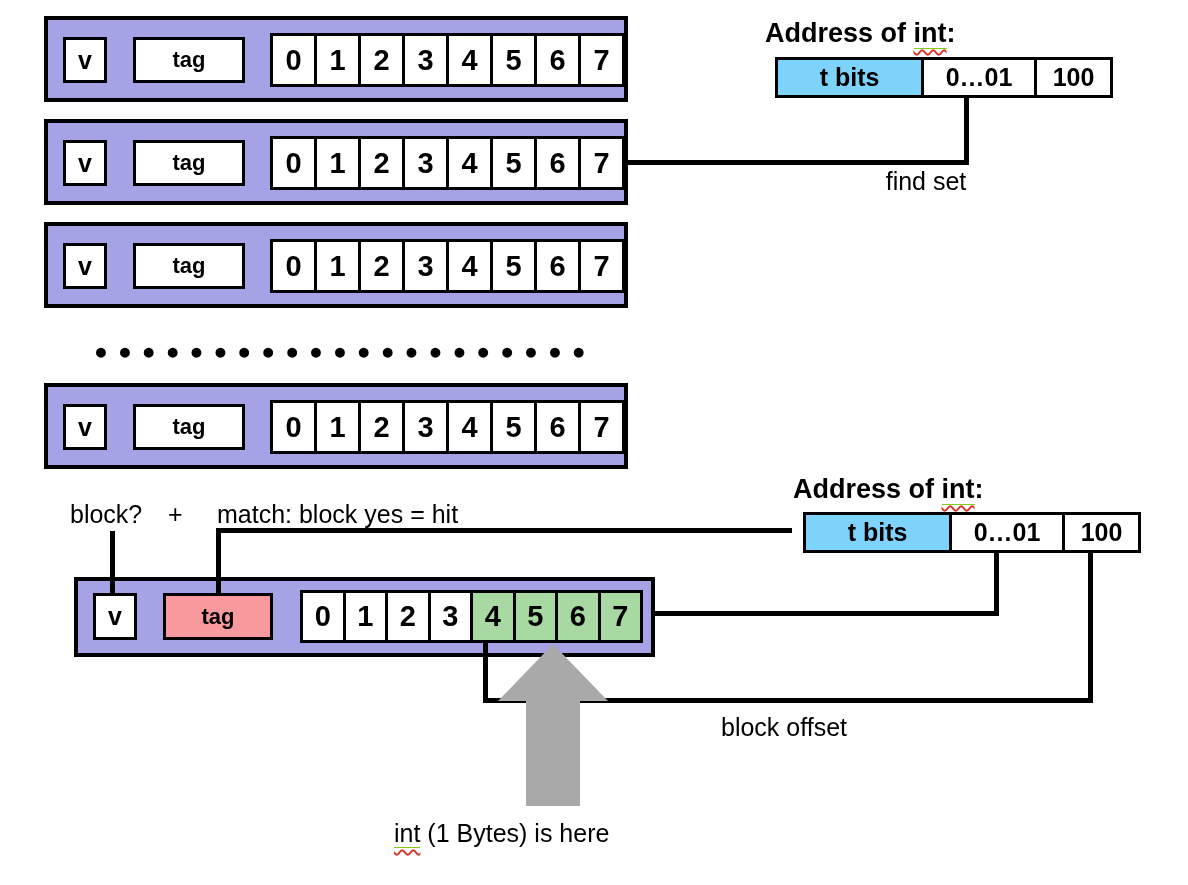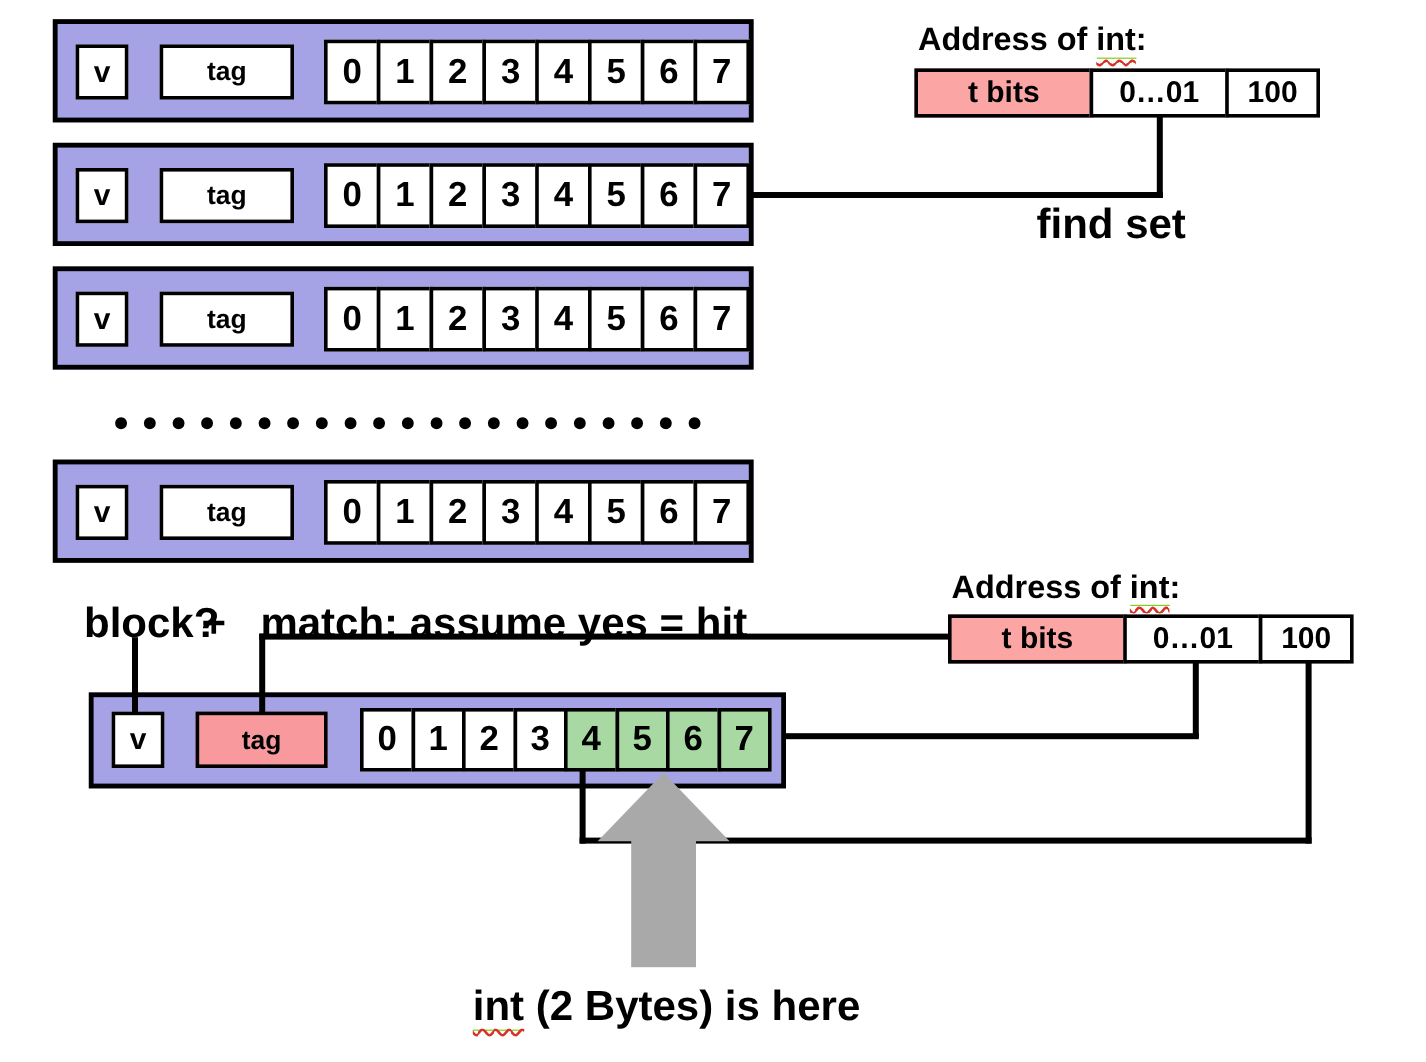--- a/index.html
+++ b/index.html
@@ -28,28 +28,28 @@
 
   
   .dots { position:absolute; left:94px; top:338px; font-size:23px; letter-spacing:10px;
           white-space:nowrap; z-index:1; }
 
   
   .addr { position:absolute; display:flex; z-index:2; }
   .addr-top { left:762px; top:57px; }
   .addr-bottom { left:790px; top:512px; }
   .afield { height:41px; font-size:25px; margin-left:-3px; }
-  .addr .afield:first-child { margin-left:0; background:#fca5a5; }
+  .addr .afield:first-child { margin-left:13px; background:#7dd3fc; }
   .fw1{width:149px} .fw2{width:116px} .fw3{width:79px}
 
   
   .heading { position:absolute; font-size:27px; font-weight:700; white-space:nowrap; z-index:2; }
   .h-top { left:765px; top:18px; }
   .h-bottom { left:793px; top:474px; }
-  .lab { position:absolute; font-weight:700; font-size:35px; white-space:nowrap; z-index:2; }
+  .lab { position:absolute; font-weight:400; font-size:25px; white-space:nowrap; z-index:2; }
   .find-set { left:856px; top:167px; width:140px; text-align:center; }
   .valid-q { left:70px; top:500px; }
   .plus { left:168px; top:500px; }
   .match-t { left:217px; top:500px; }
   .block-offset { left:721px; top:713px; }
   .int-here { left:394px; top:819px; }
 
   .sc { border-bottom:1px solid #84cc16;
         text-decoration:underline wavy #d93025 1.5px;
         text-underline-offset:7px; }
@@ -169,22 +169,23 @@
   <div class="heading h-bottom"><span>Address of </span><span class="sc">int</span><span>:</span></div>
 
   <div class="addr addr-bottom">
     <div class="afield fw1">t bits</div>
     <div class="afield fw2">0…01</div>
     <div class="afield fw3">100</div>
   </div>
 
   <div class="lab valid-q">block?</div>
   <div class="lab plus">+</div>
-  <div class="lab match-t">match: assume yes = hit</div>
-  <div class="lab int-here"><span class="sc">int</span><span> (2 Bytes) is here</span></div>
+  <div class="lab match-t">match: block yes = hit</div>
+  <div class="lab block-offset">block offset</div>
+  <div class="lab int-here"><span class="sc">int</span><span> (1 Bytes) is here</span></div>
 
   <div class="ln ln-findset-v"></div>
   <div class="ln ln-findset-h"></div>
   <div class="ln ln-match-h"></div>
   <div class="ln ln-match-v"></div>
   <div class="ln ln-valid-v"></div>
   <div class="ln ln-set01-v"></div>
   <div class="ln ln-set01-h"></div>
   <div class="ln ln-off100-v"></div>
   <div class="ln ln-off100-h"></div>

